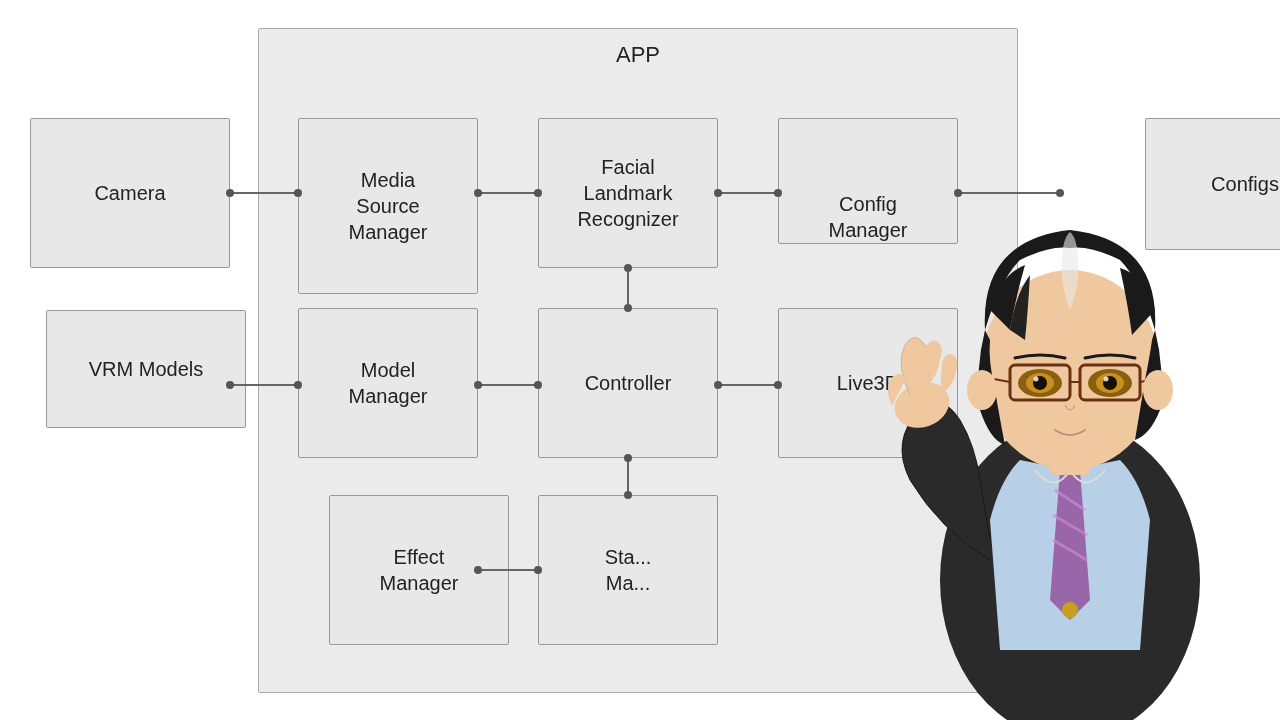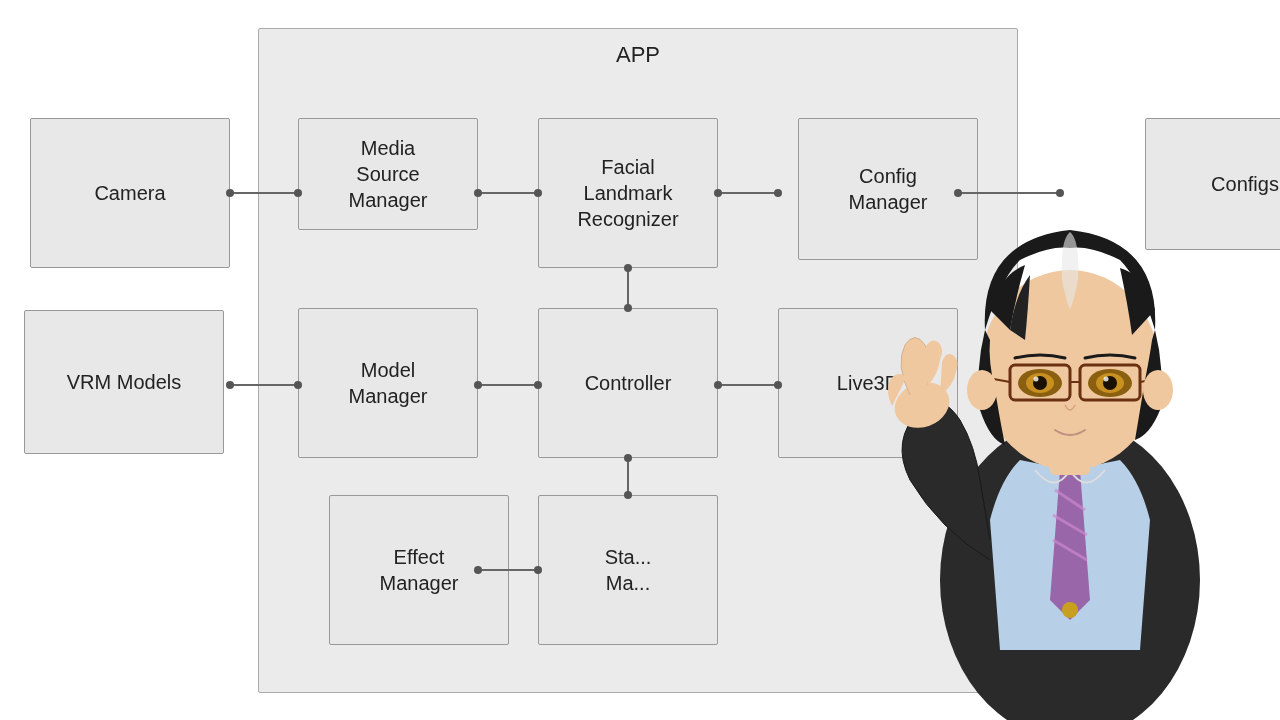--- a/index.html
+++ b/index.html
@@ -107,34 +107,34 @@
 
 <div class="diagram-container">
 
   <div class="app-box node-box" style="position:absolute; left:258px; top:28px; width:760px; height:665px; background:#ebebeb; border:1.5px solid #aaa; display:block;">
     <span class="app-label" style="position:absolute; top:12px; left:50%; transform:translateX(-50%); font-size:22px;text-align:right;">APP</span>
   </div>
 
   <div class="node-box camera-box" style="position:absolute; left:30px; top:118px; width:200px; height:150px;text-align:center;">
     <span>Camera</span>
   </div>
-  <div class="node-box vrm-box" style="position:absolute; left:24px; top:310px; width:200px; height:144px;text-align:center;">
+  <div class="node-box vrm-box" style="position:absolute; left:46px; top:310px; width:200px; height:118px;text-align:center;">
     <span>VRM Models</span>
   </div>
   <div class="node-box configs-box" style="position:absolute; left:1117px; top:118px; width:200px; height:132px;margin-left:28px;">
     <span>Configs</span>
   </div>
 
-  <div class="node-box" style="position:absolute; left:298px; top:118px; width:180px; height:112px;">
+  <div class="node-box" style="position:absolute; left:298px; top:118px; width:180px; height:176px;">
     <span>Media<br>Source<br>Manager</span>
   </div>
   <div class="node-box" style="position:absolute; left:538px; top:118px; width:180px; height:150px;">
     <span>Facial<br>Landmark<br>Recognizer</span>
   </div>
-  <div class="node-box" style="position:absolute; left:798px; top:118px; width:180px; height:142px;">
+  <div class="node-box" style="position:absolute; left:778px; top:118px; width:180px; height:126px;align-items:flex-end;">
     <span>Config<br>Manager</span>
   </div>
   <div class="node-box" style="position:absolute; left:298px; top:308px; width:180px; height:150px;">
     <span>Model<br>Manager</span>
   </div>
   <div class="node-box" style="position:absolute; left:538px; top:308px; width:180px; height:150px;">
     <span>Controller</span>
   </div>
   <div class="node-box" style="position:absolute; left:778px; top:308px; width:180px; height:150px;">
     <span>Live3D</span>

